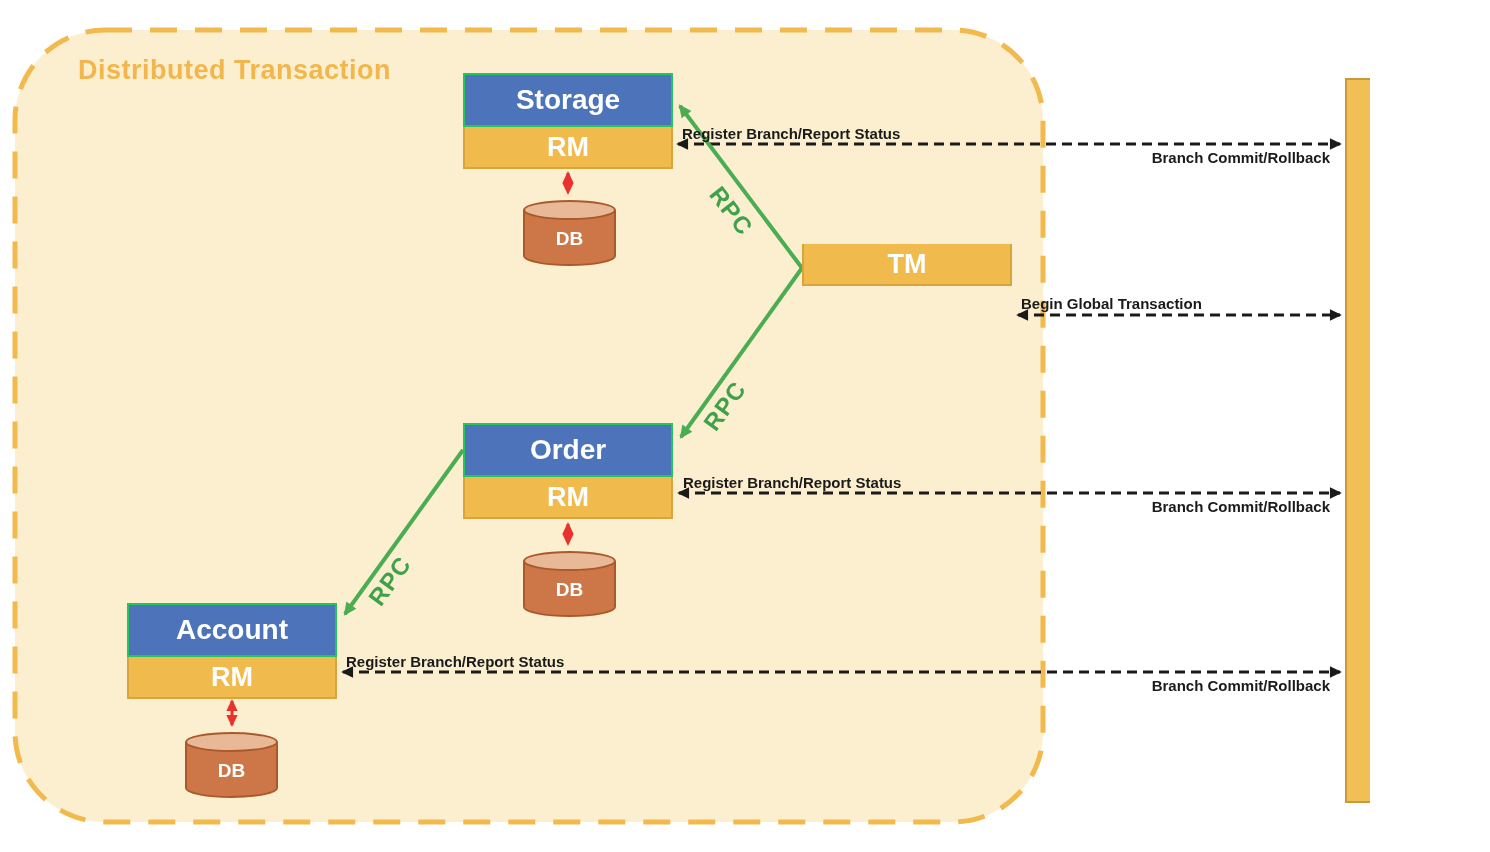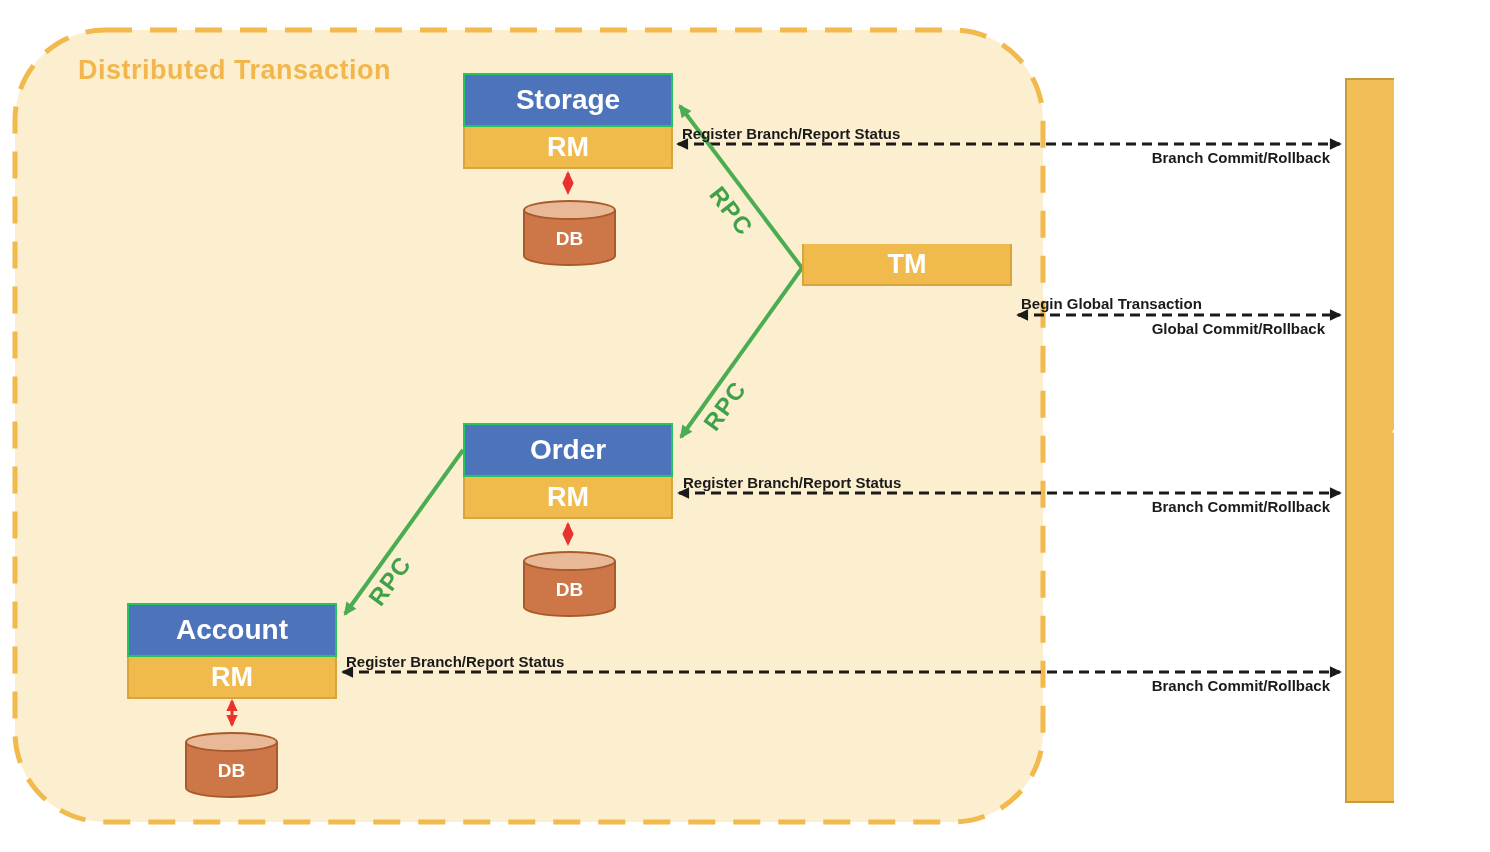--- a/index.html
+++ b/index.html
@@ -1,18 +1,18 @@
 <!DOCTYPE html>
 <html><head>
 <meta charset="utf-8">
 <style>
   html,body { margin:0; padding:0; background:#ffffff; }
   .canvas {
     position:relative; width:1370px; height:852px; overflow:hidden;
-    font-family:"Liberation Sans", sans-serif; background:#ffffff;padding-left:24px;
+    font-family:"Liberation Sans", sans-serif; background:#ffffff;
   }
   svg.layer { position:absolute; left:0; top:0; width:1490px; height:852px; }
 
   .dt-rect { fill:#fcefcf; stroke:#f2b94d; stroke-width:5; stroke-dasharray:27 18; }
   .black-arrow { stroke:#1a1a1a; stroke-width:3; stroke-dasharray:10 6; fill:none; }
   .green-arrow { stroke:#4aad52; stroke-width:4; fill:none; }
   .red-arrow   { stroke:#e9322d; stroke-width:3; stroke-dasharray:6 4; fill:none; }
 
   .dt-title {
     position:absolute; left:78px; top:55px;
@@ -136,21 +136,20 @@
       <path d="M3,12 V58 a45.5,9 0 0 0 91,0 V12" fill="#cd7647" stroke="#a85a2b" stroke-width="2"></path>
       <ellipse cx="48.5" cy="12" rx="45.5" ry="9" fill="#e9b897" stroke="#a85a2b" stroke-width="2"></ellipse>
     </svg>
     <div class="db-label">DB</div>
   </div>
 
   <div class="arrow-label" style="left:682px; top:125px;">Register Branch/Report Status</div>
   <div class="arrow-label right" style="left:1030px; top:149px;">Branch Commit/Rollback</div>
 
   <div class="arrow-label" style="left:1021px; top:295px;">Begin Global Transaction</div>
-  <div class="arrow-label right" style="left:1025px; top:320px;">Global Commit/Rollback</div>
 
   <div class="arrow-label" style="left:683px; top:474px;">Register Branch/Report Status</div>
   <div class="arrow-label right" style="left:1030px; top:498px;">Branch Commit/Rollback</div>
 
   <div class="arrow-label" style="left:346px; top:653px;">Register Branch/Report Status</div>
   <div class="arrow-label right" style="left:1030px; top:677px;">Branch Commit/Rollback</div>
 
   <div class="rpc r1">RPC</div>
   <div class="rpc r2">RPC</div>
   <div class="rpc r3">RPC</div>

